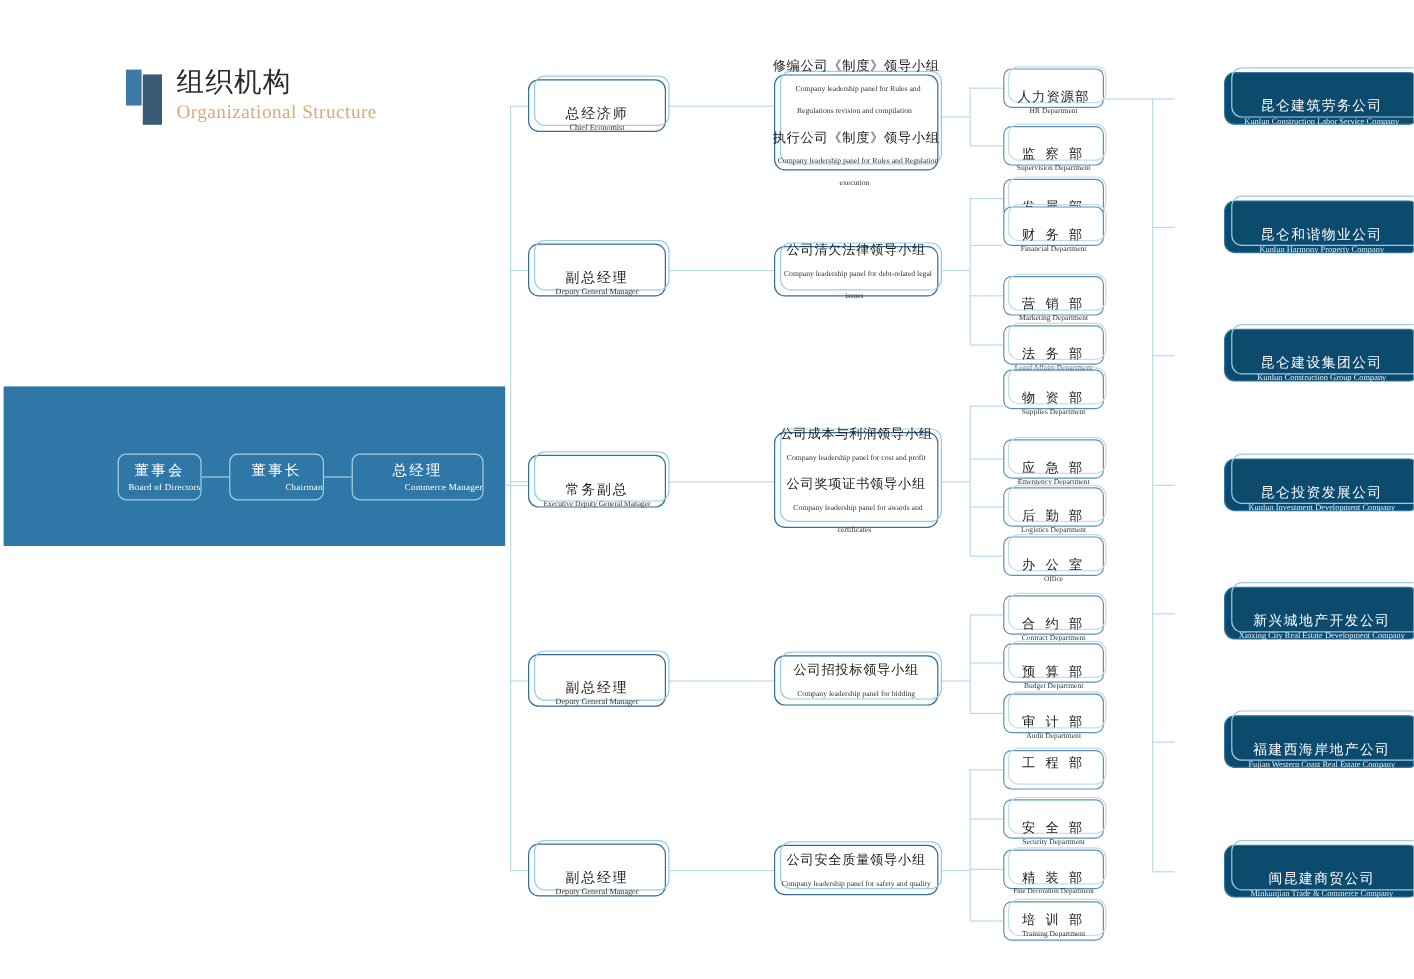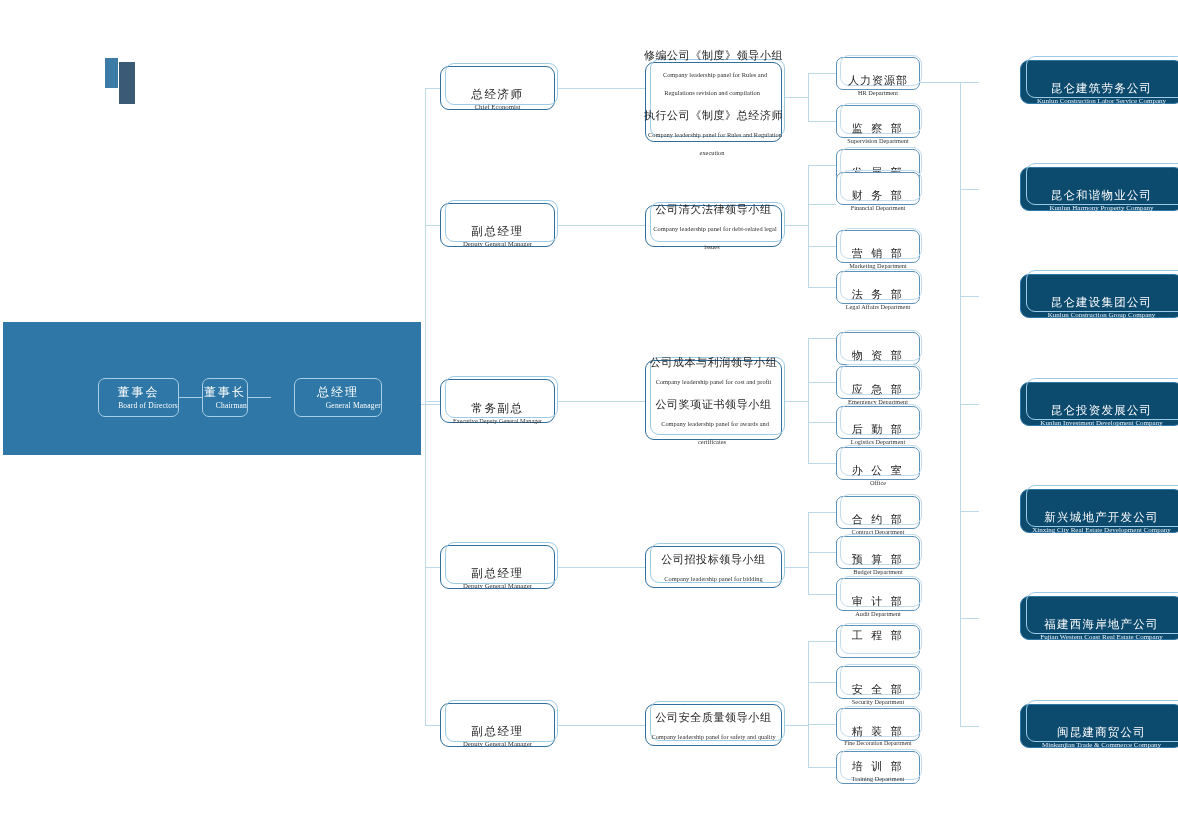--- a/index.html
+++ b/index.html
@@ -42,23 +42,23 @@
   }
   .exec-box {
     border:1px solid #a9cde4; border-radius:7px;
     color:#ffffff; text-align:center;
     padding:7px 0 6px 0;
     line-height:1.15;
   }
   .exec-box .cn { font-size:12px; letter-spacing:2px; display:block;
     font-family:"DejaVu Sans","Liberation Sans",sans-serif; }
   .exec-box .en { font-size:7.5px; display:block; margin-top:2px; letter-spacing:.2px;text-align:right; }
-  #exec-b1 { width:81px; }
-  #exec-b2 { width:46px; }
-  #exec-b3 { width:88px;margin-left:23px; }
+  #exec-b1 { width:70px; }
+  #exec-b2 { width:79px; }
+  #exec-b3 { width:110px; }
   .exec-link { width:23px; height:1px; background:#a9cde4; }
 
   
   #exec-out {
     position:absolute; left:421px; top:404px; width:20px; height:1px; background:#bcd9ea;
   }
 
   
   .card {
     position:absolute;
@@ -114,37 +114,41 @@
   .hline { position:absolute; height:1px; background:#bcd9ea; z-index:1; }
 </style>
 </head>
 <body>
 
 <div id="title-block">
   <div id="logo-mark">
     <div class="bar-a"></div>
     <div class="bar-b"></div>
   </div>
+  <div id="title-text">
+    <div id="title-cn">组织机构</div>
+    <div id="title-en">Organizational Structure</div>
+  </div>
 </div>
 
 <div id="exec-panel"></div>
 <div id="exec-row">
   <div class="exec-box" id="exec-b1">
     <span class="cn">董事会</span>
     <span class="en">Board of Directors</span>
   </div>
   <div class="exec-link"></div>
   <div class="exec-box" id="exec-b2">
     <span class="cn">董事长</span>
     <span class="en">Chairman</span>
   </div>
   <div class="exec-link"></div>
   <div class="exec-box" id="exec-b3">
     <span class="cn">总经理</span>
-    <span class="en">General Manager</span>
+    <span class="en">Commerce Manager</span>
   </div>
 </div>
 <div id="exec-out"></div>
 
 <div class="vline" style="left:425px; top:88px; height:637px;"></div>
 <div class="hline" style="left:425px; top:88px; width:17px;"></div>
 <div class="hline" style="left:425px; top:225px; width:17px;"></div>
 <div class="hline" style="left:425px; top:401px; width:17px;"></div>
 <div class="hline" style="left:425px; top:567px; width:17px;"></div>
 <div class="hline" style="left:425px; top:725px; width:17px;"></div>
@@ -217,21 +221,21 @@
   <span class="cn">副总经理</span>
   <span class="en">Deputy General Manager</span>
 </div>
 
 <div class="card panel-card" style="top:62px; height:80px;">
   <div class="entry">
     <span class="cn">修编公司《制度》领导小组</span>
     <span class="en">Company leadership panel for Rules and Regulations revision and compilation</span>
   </div>
   <div class="entry">
-    <span class="cn">执行公司《制度》总经济师</span>
+    <span class="cn">执行公司《制度》领导小组</span>
     <span class="en">Company leadership panel for Rules and Regulation execution</span>
   </div>
 </div>
 
 <div class="card panel-card" style="top:205px; height:42px;">
   <div class="entry">
     <span class="cn">公司清欠法律领导小组</span>
     <span class="en">Company leadership panel for debt-related legal issues</span>
   </div>
 </div>
@@ -278,21 +282,21 @@
   <span class="en">Financial Department</span>
 </div>
 <div class="card dept-card" style="top:230px;">
   <span class="cn">营 销 部</span>
   <span class="en">Marketing Department</span>
 </div>
 <div class="card dept-card" style="top:271px;">
   <span class="cn">法 务 部</span>
   <span class="en">Legal Affairs Department</span>
 </div>
-<div class="card dept-card" style="top:332px;">
+<div class="card dept-card" style="top:308px;">
   <span class="cn">物 资 部</span>
   <span class="en">Supplies Department</span>
 </div>
 <div class="card dept-card" style="top:366px;">
   <span class="cn">应 急 部</span>
   <span class="en">Emergency Department</span>
 </div>
 <div class="card dept-card" style="top:406px;">
   <span class="cn">后 勤 部</span>
   <span class="en">Logistics Department</span>

